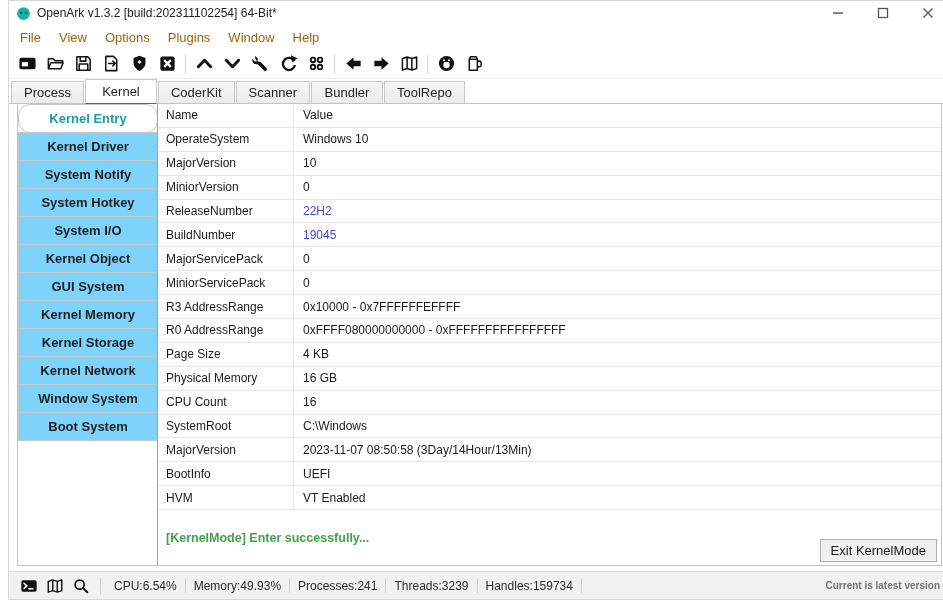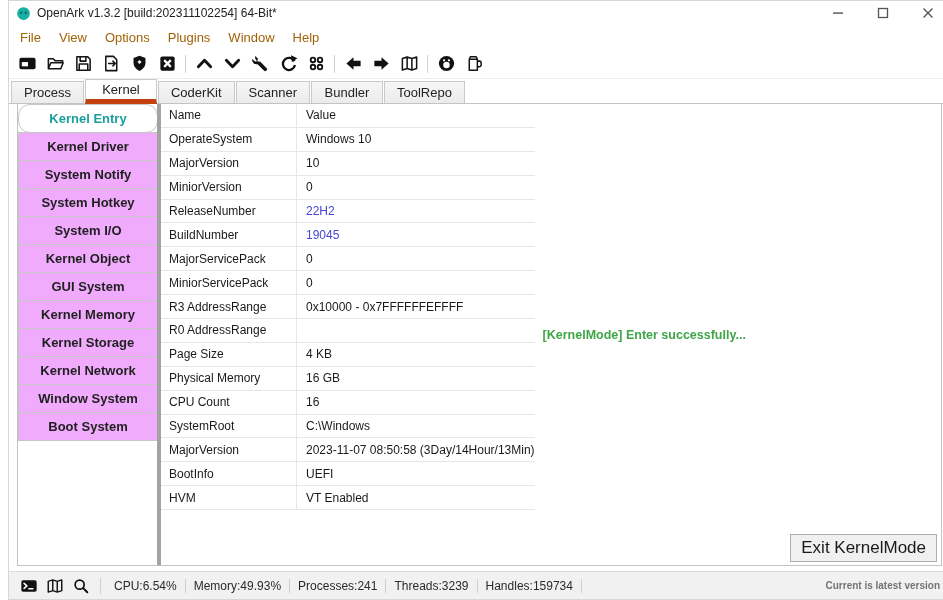--- a/index.html
+++ b/index.html
@@ -20,42 +20,42 @@
 
   
   .toolbar { height:30px; display:flex; align-items:center; padding-left:4px; border-bottom:1px solid #ececec; flex:0 0 auto; }
   .tool-btn { width:26px; height:24px; display:flex; align-items:center; justify-content:center; margin:0 1px; }
   .tool-sep { width:1px; height:18px; background:#d2d2d2; margin:0 4px; }
 
   
   .tabbar { height:25px; display:flex; align-items:flex-end; padding-left:2px; border-bottom:1px solid #c3c3c3; flex:0 0 auto; }
   .tab { min-width:72px; height:22px; display:flex; align-items:center; justify-content:center; font-size:13px; color:#222;
          background:linear-gradient(#f6f6f6,#ebebeb); border:1px solid #c9c9c9; border-bottom:none; padding:0 12px; margin-right:1px; }
-  .tab.active { background:#fff; height:25px; margin-bottom:-1px; border-bottom:5px solid #c2410c; z-index:2; }
+  .tab.active { background:#fff; height:25px; margin-bottom:-1px; border-bottom:1px solid #c2410c; z-index:2; }
 
   
   .content { flex:1 1 auto; margin:0 8px 5px 8px; border:1px solid #c3c3c3; border-top:none; display:flex; overflow:hidden; background:#fff; }
 
   .sidebar { width:140px; flex:0 0 auto; display:flex; flex-direction:column; }
   .side-item { height:29px; margin-top:-1px; display:flex; align-items:center; justify-content:center;
-               background:#f0abfc; border:1px solid #c6c6c6; font-size:13px; font-weight:600; color:#1f1f1f; }
+               background:#7dd3fc; border:1px solid #c6c6c6; font-size:13px; font-weight:600; color:#1f1f1f; }
   .side-item:first-child { margin-top:0;border-radius:12px; }
   .side-item.selected { background:#fff; color:#1a9e9e; font-weight:bold; }
 
-  .main { flex:1 1 auto; display:flex; flex-direction:row; border-left:4px solid #a3a3a3; margin-left:-1px; }
+  .main { flex:1 1 auto; display:flex; flex-direction:column; border-left:1px solid #a3a3a3; margin-left:-1px; }
   .grid { flex:0 0 auto; }
   .trow { display:flex; height:23.9px; align-items:center; border-bottom:1px solid #e6e6e6; font-size:12px; }
   .tname { width:136px; flex:0 0 auto; align-self:stretch; display:flex; align-items:center; padding-left:8px; border-right:1px solid #e6e6e6; }
   .tval { flex:1; padding-left:9px; white-space:nowrap; overflow:hidden; }
   .tval.blue { color:#4646d2; }
   .thead .tname, .thead .tval { color:#1a1a1a; }
 
   .bottom-row { flex:1 1 auto; display:flex; align-items:center; padding:0 4px 0 8px; min-height:30px; }
   .status-msg { font-size:12.5px; font-weight:bold; color:#3fa548; }
-  .exit-btn { margin-left:auto; align-self:flex-end; margin-bottom:3px; font-size:17px; color:#1a1a1a; background:#f0f0f0;
+  .exit-btn { margin-left:auto; align-self:flex-end; margin-bottom:3px; font-size:13px; color:#1a1a1a; background:#f0f0f0;
               border:1px solid #aeaeae; padding:3px 10px; font-family:"Liberation Sans",sans-serif; }
 
   
   .statusbar { height:28px; flex:0 0 auto; background:#f1f1f1; border-top:1px solid #dcdcdc; display:flex; align-items:center; padding:0 8px; }
   .sb-icon { width:24px; height:22px; display:flex; align-items:center; justify-content:center; margin-right:2px; }
   .sb-sep { width:1px; height:16px; background:#cfcfcf; margin:0 5px; }
   .stat { font-size:12px; color:#2a2a2a; padding:0 8px; border-right:1px solid #cfcfcf; white-space:nowrap; }
   .stat:last-of-type { border-right:none; }
   .version { margin-left:auto; font-size:10px; font-weight:bold; color:#737373; padding-right:2px; white-space:nowrap; }
 
@@ -261,20 +261,21 @@
         <div class="trow">
             <div class="tname">MiniorServicePack</div>
             <div class="tval">0</div>
           </div>
         <div class="trow">
             <div class="tname">R3 AddressRange</div>
             <div class="tval">0x10000 - 0x7FFFFFFEFFFF</div>
           </div>
         <div class="trow">
             <div class="tname">R0 AddressRange</div>
+            <div class="tval">0xFFFF080000000000 - 0xFFFFFFFFFFFFFFFF</div>
           </div>
         <div class="trow">
             <div class="tname">Page Size</div>
             <div class="tval">4 KB</div>
           </div>
         <div class="trow">
             <div class="tname">Physical Memory</div>
             <div class="tval">16 GB</div>
           </div>
         <div class="trow">

